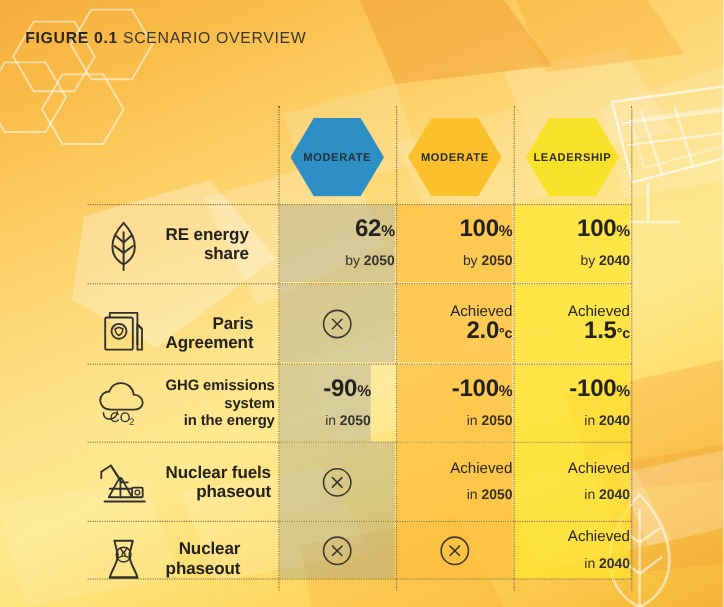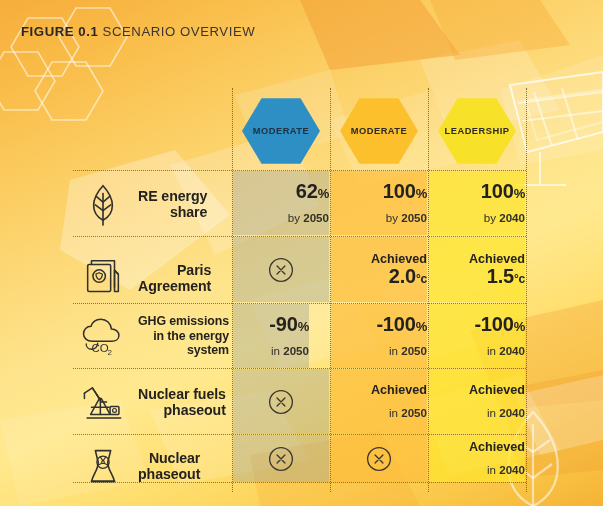--- a/index.html
+++ b/index.html
@@ -112,21 +112,21 @@
   .cell .big .deg  { font-size: 12px; font-weight: bold; vertical-align: baseline; }
   .cell .sub {
     font-size: 11.6px;
     color: #33302b;
     margin-top: 10px;
     line-height: 1.1;
   }
   .cell .sub b { font-weight: bold; }
   .cell .ach {
     font-size: 12.6px;
-    font-weight: bold;
+    font-weight: normal;
     color: #24221e;
     line-height: 1.15;
   }
   .cell.centerx { align-items: center; padding-left: 0; justify-content: center; }
 
   .xmark { width: 28px; height: 28px; display: block; }
 
   
   .rowlabel {
     position: absolute;
@@ -288,22 +288,22 @@
 
     <div class="rowlabel small" style="left:80px; top:254px; width:152px; height:60px;">
       <svg class="icon" viewBox="0 0 52 48" fill="none" stroke="#33312c" stroke-width="1.7" stroke-linecap="round">
         <path d="M14 30 C7 30 4 25.5 4 21.5 C4 17 7.5 13 12.5 13 C14 8 18.5 5 23.5 5 C30 5 35 10 35.5 16 C40.5 16 44 19.5 44 23.5 C44 27.5 40.5 30 36 30 Z"></path>
         <path d="M20 32 C20 36.5 16.5 39 13 39 C9.5 39 7 36.5 7 33" stroke-width="1.5"></path>
         <text x="13" y="42" font-family="Liberation Sans, sans-serif" font-size="13" font-weight="normal" fill="#33312c" stroke="none">CO</text>
         <text x="31" y="45" font-family="Liberation Sans, sans-serif" font-size="9" fill="#33312c" stroke="none">2</text>
       </svg>
       <div class="txt">
         <div>GHG emissions</div>
+        <div>system</div>
         <div>in the energy</div>
-        <div>system</div>
       </div>
     </div>
 
     <div class="cell laggard" style="left:233px; top:252px; width:76px; height:64px;">
       <div class="big"><span>-90</span><span class="unit">%</span></div>
       <div class="sub"><span>in </span><b>2050</b></div>
     </div>
     <div class="cell moderate" style="left:331px; top:252px; width:96px; height:64px;">
       <div class="big"><span>-100</span><span class="unit">%</span></div>
       <div class="sub"><span>in </span><b>2050</b></div>

